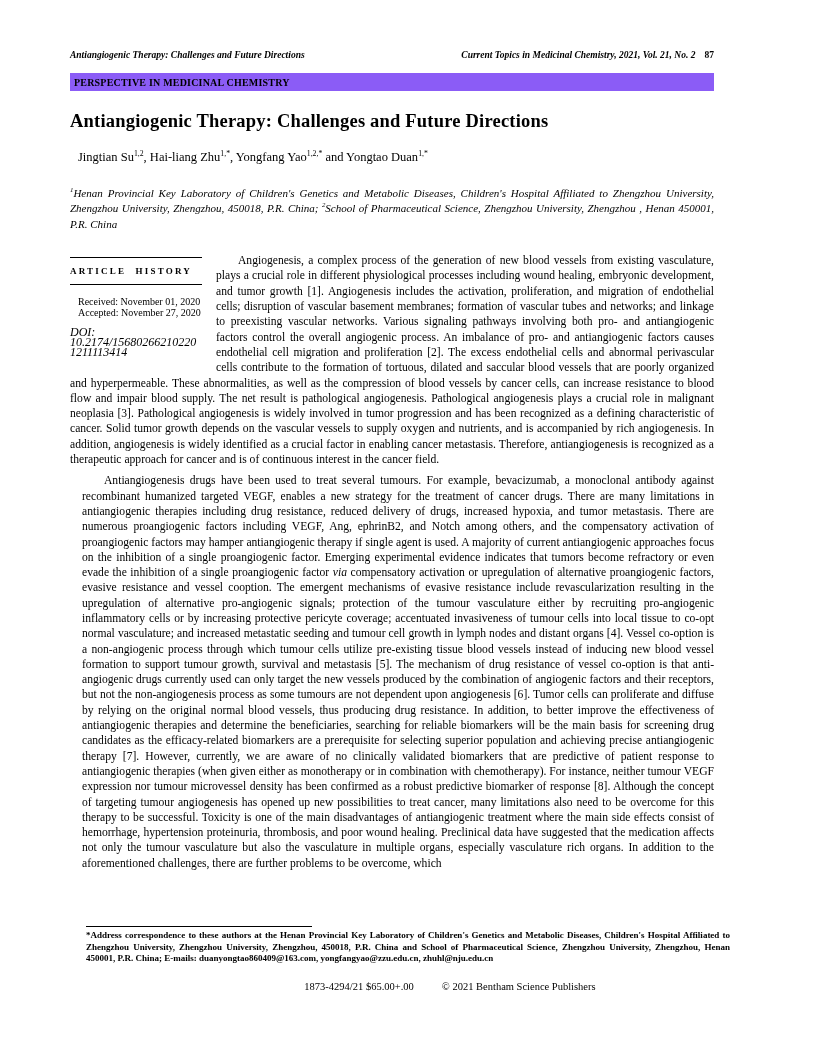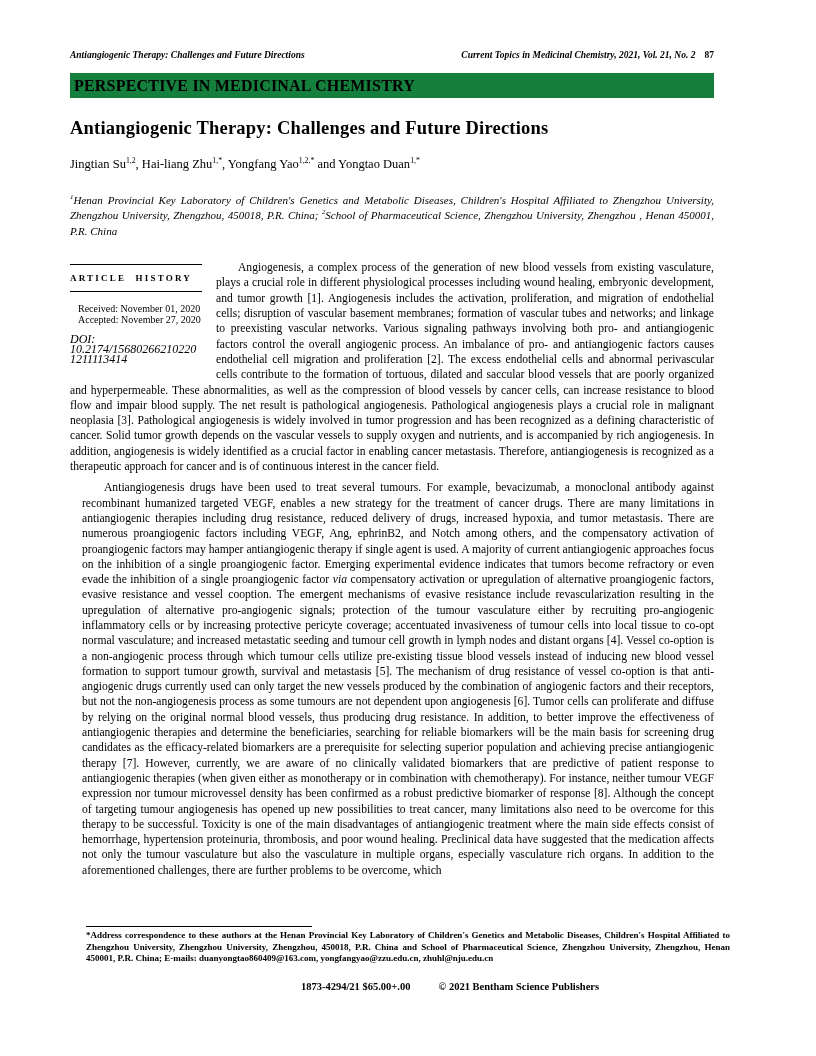--- a/index.html
+++ b/index.html
@@ -28,36 +28,37 @@
     white-space: nowrap;
   }
   .running-head .pagenum {
     font-style: normal;
     margin-left: 9px;
     text-align: center;
   }
   
   .banner {
     margin-top: 13px;
-    background: #15803d;
-    font-size: 16px;
+    background: #8b5cf6;
+    font-size: 10px;
     font-weight: bold;
     padding: 4px 4px 3px 4px;
     letter-spacing: 0.2px;
   }
   
   .title {
     margin-top: 20px;
     font-size: 18.5px;
     font-weight: bold;
     letter-spacing: 0.2px;
   }
   .authors {
     margin-top: 18px;
     font-size: 12.5px;
+    margin-left: 8px;
   }
   sup { font-size: 0.62em; line-height: 0; }
   .affiliation {
     margin-top: 21px;
     font-size: 11px;
     font-style: italic;
     text-align: justify;
     line-height: 1.4;
   }
   
@@ -116,21 +117,21 @@
     line-height: 11.5px;
     text-align: justify;
   }
   
   .footer {
     position: absolute;
     left: 128px; top: 981px;
     width: 644px;
     text-align: center;
     font-size: 10.5px;
-    font-weight: bold;
+    font-weight: normal;
     white-space: nowrap;
   }
   .footer .issn { margin-right: 28px; }
 </style>
 </head>
 <body>
 
 <div class="content">
 
   <div class="running-head">

